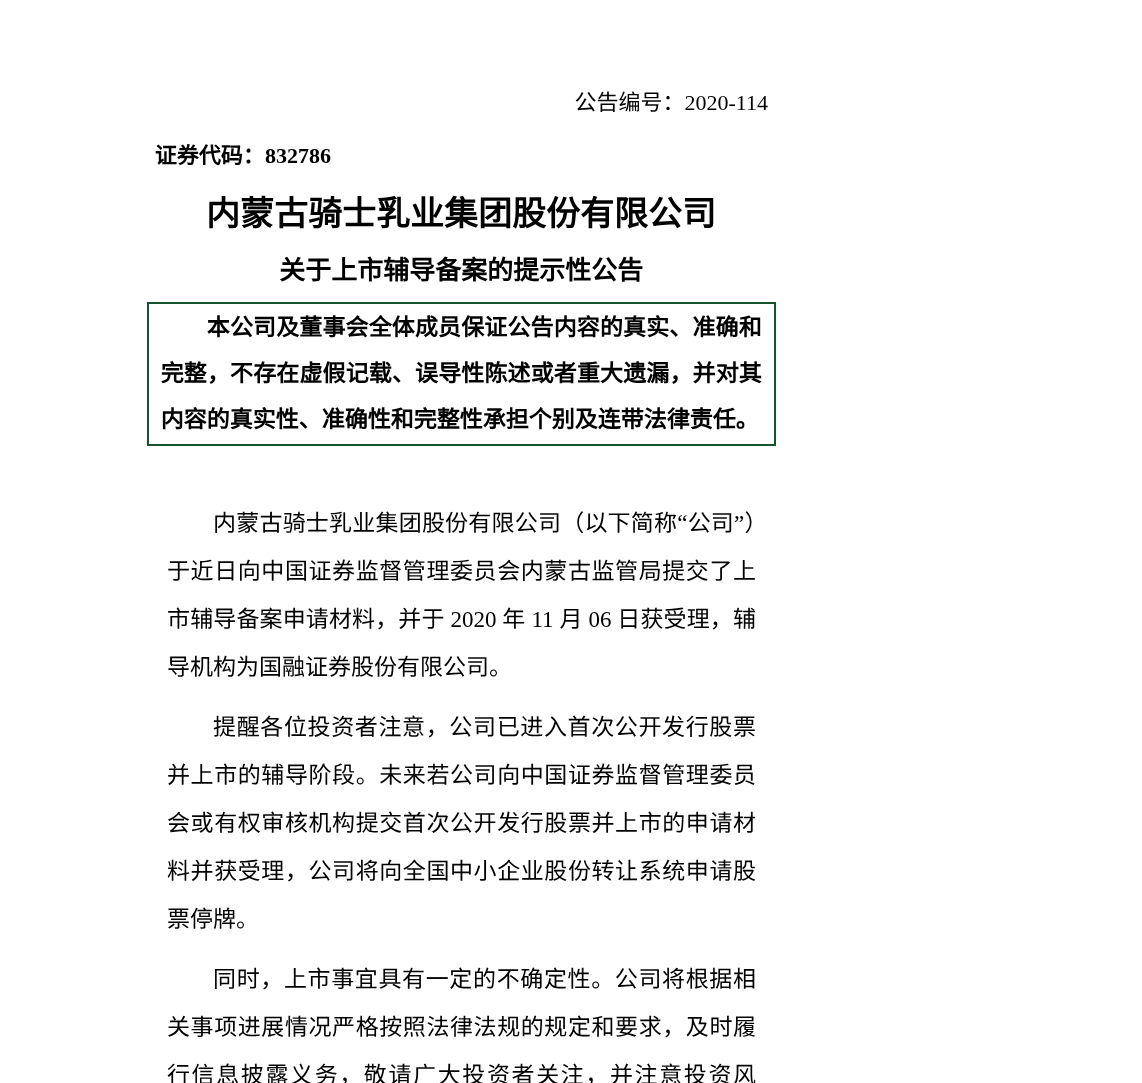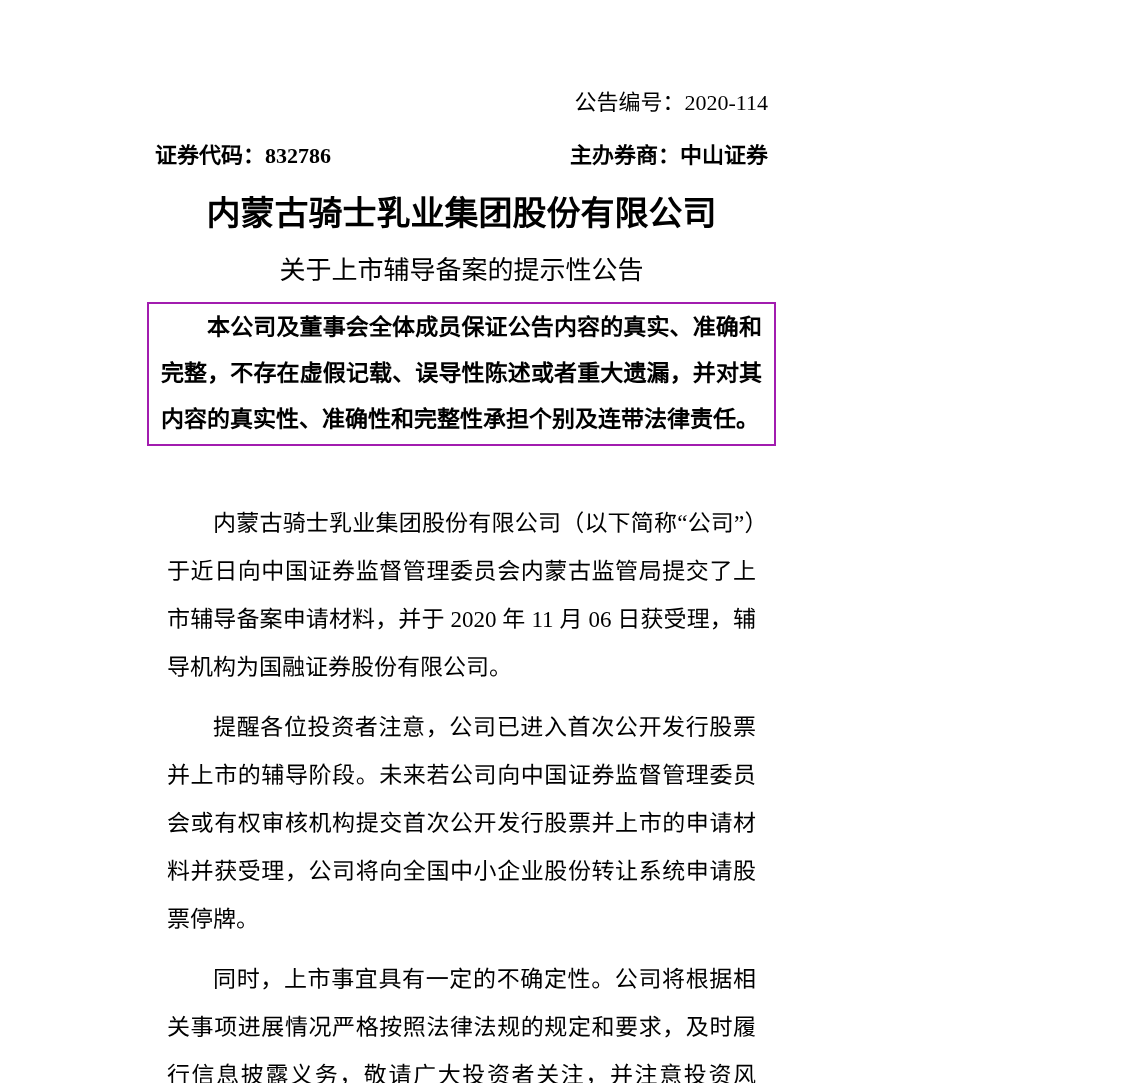--- a/index.html
+++ b/index.html
@@ -41,25 +41,25 @@
     text-align: center;
     font-size: 34px;
     line-height: 34px;
     font-weight: bold;
   }
   .doc-subtitle {
     margin-top: 24px;
     text-align: center;
     font-size: 26px;
     line-height: 32px;
-    font-weight: normal;
+    font-weight: bold;
   }
   .disclaimer-box {
     margin: 15px -8px 0 -8px;
-    border: 2px solid #a21caf;
+    border: 2px solid #14532d;
     padding: 1px 12px;
     font-size: 23px;
     line-height: 46px;
     font-weight: bold;
     text-align: justify;
     text-indent: 2em;
   }
   .doc-body {
     margin-top: 54px;
   }
@@ -77,23 +77,20 @@
 <div class="page">
 
   <div class="announce-no">
     <span>公告编号：</span><span>2020-114</span>
   </div>
 
   <div class="info-row">
     <div>
       <span>证券代码：</span><span>832786</span>
     </div>
-    <div>
-      <span>主办券商：</span><span>中山证券</span>
-    </div>
   </div>
 
   <div class="doc-title">内蒙古骑士乳业集团股份有限公司</div>
 
   <div class="doc-subtitle">关于上市辅导备案的提示性公告</div>
 
   <div class="disclaimer-box">
     <span>本公司及董事会全体成员保证公告内容的真实、准确和完整，不存在虚假记载、误导性陈述或者重大遗漏，并对其内容的真实性、准确性和完整性承担个别及连带法律责任。</span>
   </div>
 

